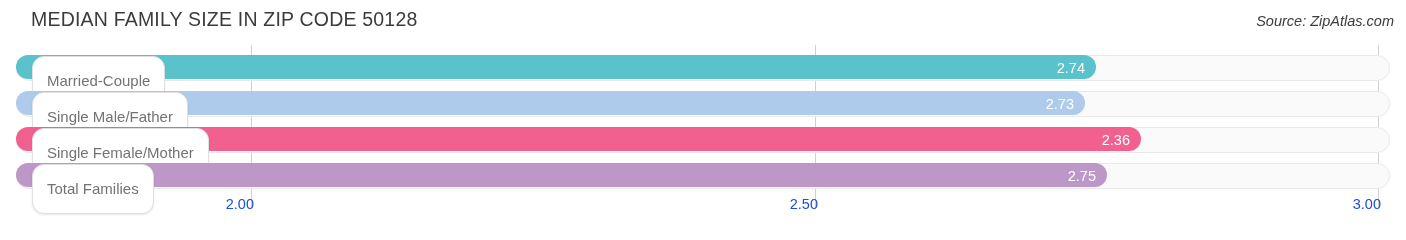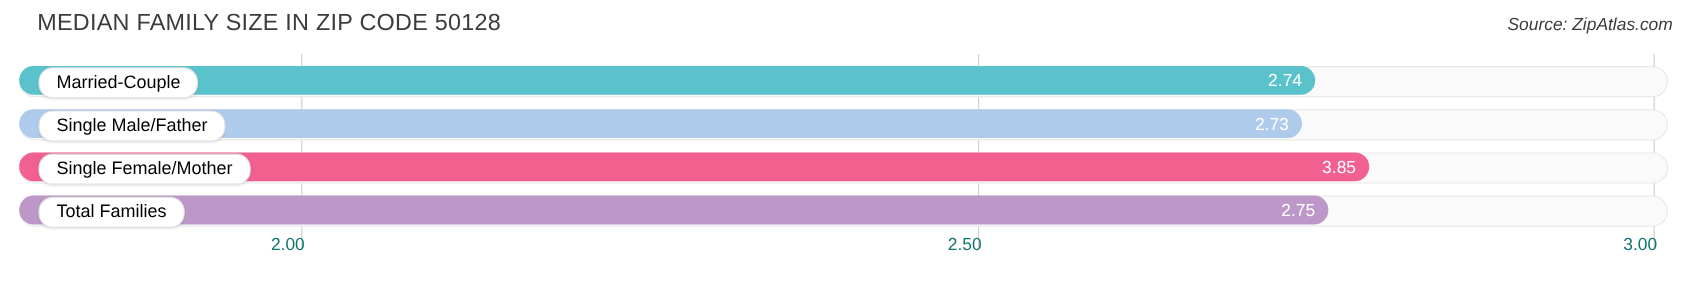--- a/index.html
+++ b/index.html
@@ -104,43 +104,43 @@
     color: #ffffff;
     white-space: nowrap;
   }
 
   .label-pill {
     position: absolute;
     left: 32px;
     top: 3px;
     height: 24px;
     line-height: 24px;
-    padding: 0 14px;
+    padding: 12px 14px;
     background: #ffffff;
     border: 1px solid #e0e0e0;
     border-radius: 12px;
     font-size: 15px;
-    color: #000000;
+    color: #737373;
     white-space: nowrap;
     box-shadow: 0 1px 2px rgba(0,0,0,0.10);
   }
 
   
   .axis {
     position: absolute;
     left: 0;
     top: 196px;
     width: 1406px;
     height: 24px;
   }
   .tick-label {
     position: absolute;
     top: 0;
     font-size: 14.5px;
-    color: #0f766e;
+    color: #1d4ed8;
     transform: translateX(-100%);
     white-space: nowrap;
   }
 </style>
 </head>
 <body>
 
 <div class="page">
 
   <div class="chart-title">MEDIAN FAMILY SIZE IN ZIP CODE 50128</div>
@@ -163,21 +163,21 @@
         <div class="row" style="top: 44px;">
           <div class="track"></div>
           <div class="bar" style="width: 1069px; background: rgb(174, 203, 236);">
             <span class="bar-value">2.73</span>
           </div>
           <div class="label-pill">Single Male/Father</div>
         </div>
         <div class="row" style="top: 80px;">
           <div class="track"></div>
           <div class="bar" style="width: 1125px; background: rgb(241, 96, 143);">
-            <span class="bar-value">3.85</span>
+            <span class="bar-value">2.36</span>
           </div>
           <div class="label-pill">Single Female/Mother</div>
         </div>
         <div class="row" style="top: 116px;">
           <div class="track"></div>
           <div class="bar" style="width: 1091px; background: rgb(188, 151, 199);">
             <span class="bar-value">2.75</span>
           </div>
           <div class="label-pill">Total Families</div>
         </div>

